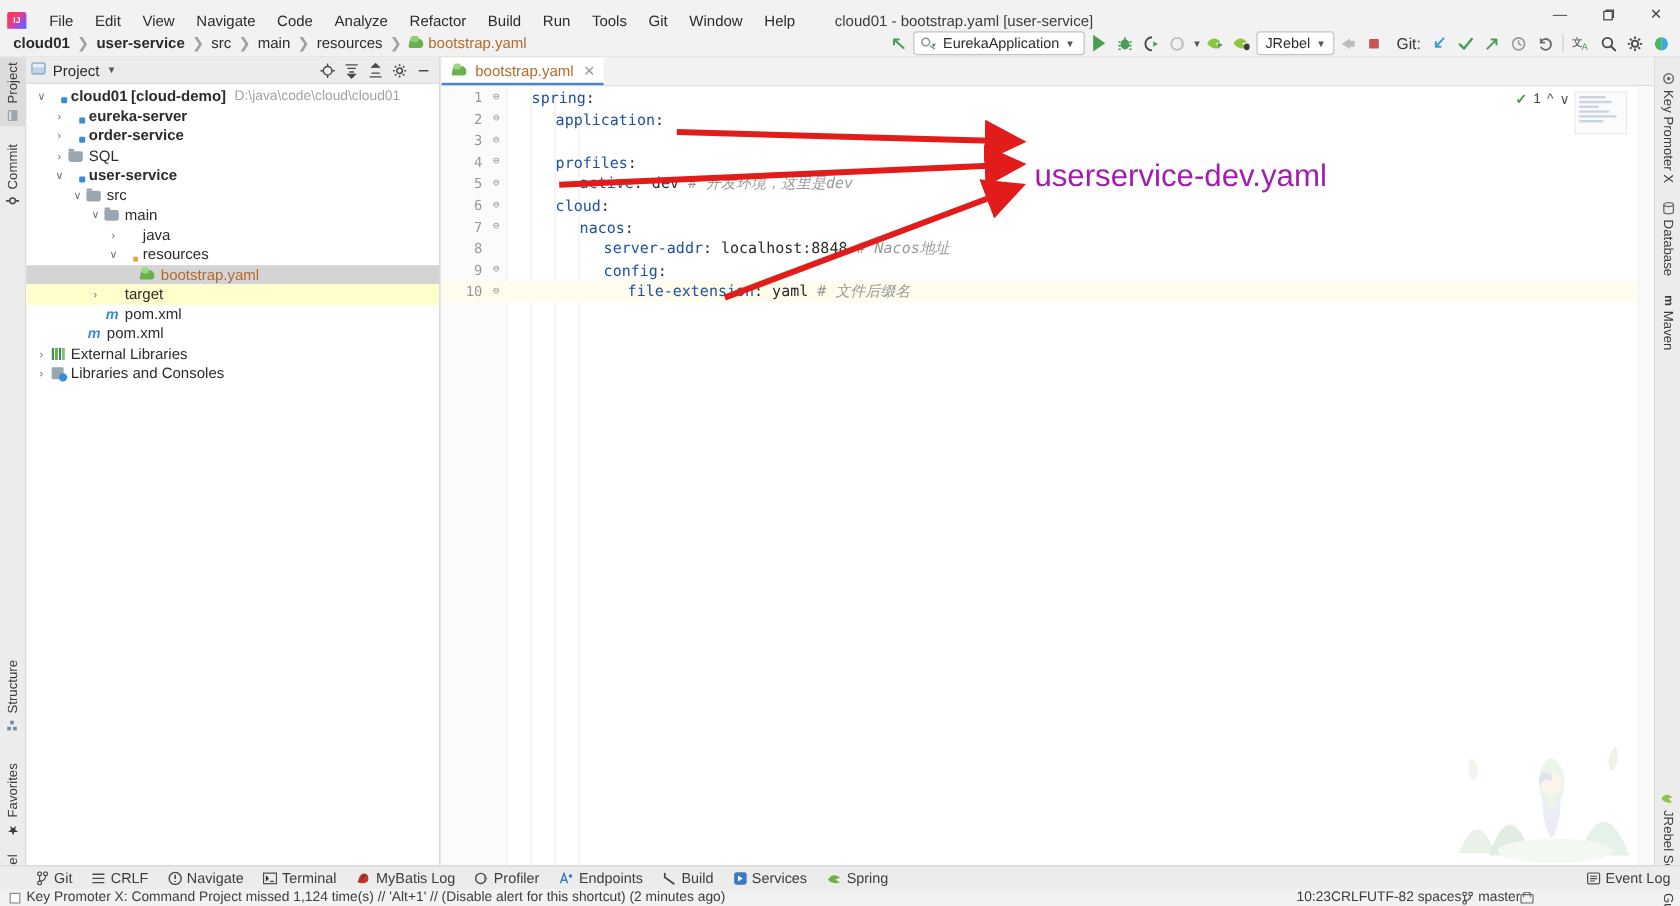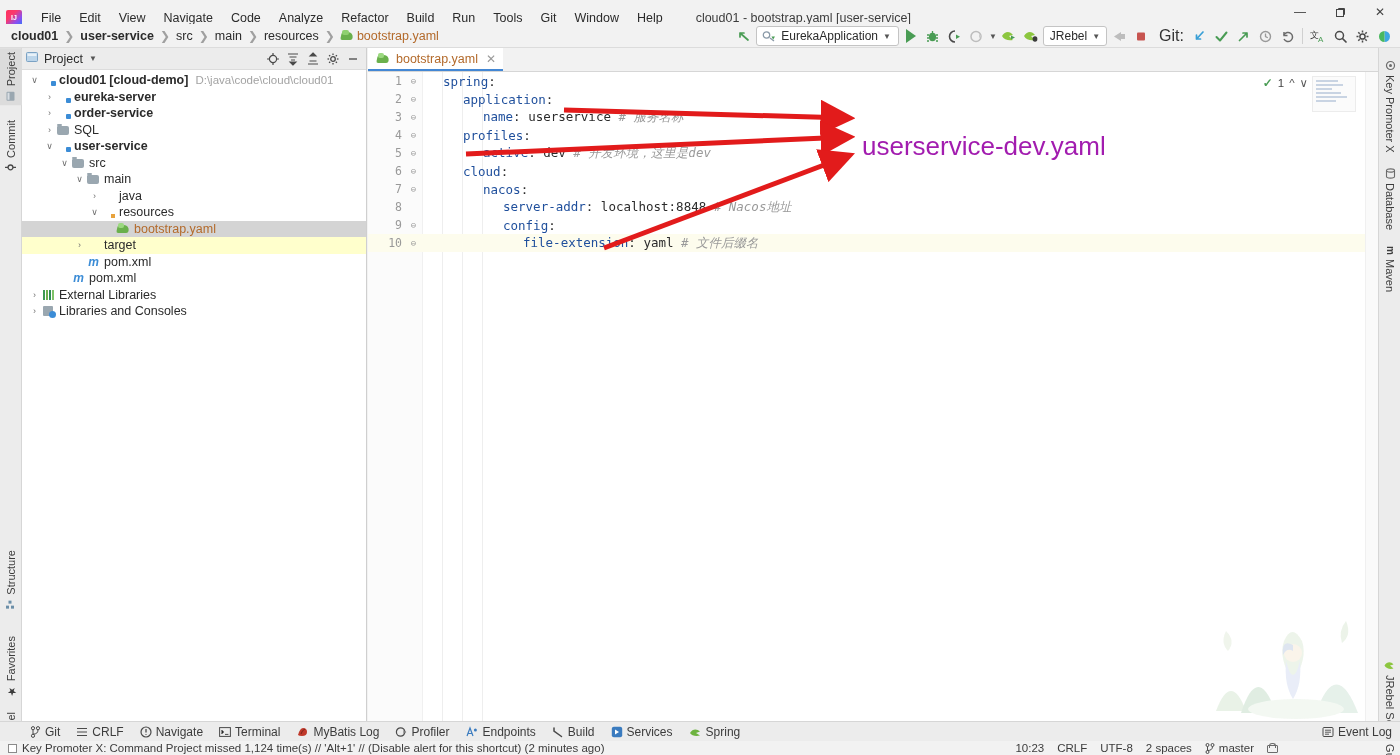--- a/index.html
+++ b/index.html
@@ -88,21 +88,21 @@
     display: flex; align-items: center; gap: 5px; height: 20px;
     border: 1px solid #c4c4c4; border-radius: 3px; background: #fff;
     padding: 0 6px; font-size: 12px; white-space: nowrap;
   }
   .caret { font-size: 8px; color: #555; }
   .tri-green {
     width: 0; height: 0; border-left: 9px solid #499c54;
     border-top: 6px solid transparent; border-bottom: 6px solid transparent;
   }
   .tri-green.big { border-left-width: 10px; border-top-width: 7px; border-bottom-width: 7px; }
-  .git-label { font-size: 16px; color: #333; margin: 0 3px 0 6px; }
+  .git-label { font-size: 13px; color: #333; margin: 0 3px 0 6px; }
   .sep-v { width: 1px; height: 16px; background: #d0d0d0; margin: 0 3px; }
 
   
   .lstrip {
     position: absolute; left: 0; top: 48px; width: 22px; height: 673px;
     background: #ececec; border-right: 1px solid #d6d6d6;
   }
   .vtab {
     position: absolute; left: 0; width: 22px;
     writing-mode: vertical-rl; text-orientation: mixed;
@@ -285,21 +285,21 @@
   .statusbar {
     position: absolute; left: 0; top: 741px; width: 1284px; height: 14px;
     background: #f2f2f2; display: flex; align-items: center;
     font-size: 11.5px; color: #3c3c3c;
   }
   .sb-left { display: flex; align-items: center; gap: 5px; margin-left: 8px; }
   .sb-box {
     width: 9px; height: 9px; border: 1px solid #8a8a8a; background: #fff;
   }
   .sb-right {
-    margin-left: auto; display: flex; align-items: center; gap: 13px;
+    margin-left: auto; display: flex; align-items: center; 
     margin-right: 8px;
   }
   .lock {
     width: 9px; height: 10px; position: relative; display: inline-block;
   }
   .lock::before {
     content:""; position:absolute; bottom:0; left:0; width:9px; height:6px;
     border:1px solid #6b6b6b; border-radius:1px;
   }
   .lock::after {
@@ -724,21 +724,20 @@
             <span class="ltext" style="padding-left: 20px;"><span class="k">spring</span><span class="v">:</span><span class="v"></span><span class="cm"></span></span>
           </div>
           <div class="line">
             <span class="lnum">2</span>
             <span class="fold">⊖</span>
             <span class="ltext" style="padding-left: 40px;"><span class="k">application</span><span class="v">:</span><span class="v"></span><span class="cm"></span></span>
           </div>
           <div class="line">
             <span class="lnum">3</span>
             <span class="fold">⊖</span>
-            <span class="ltext" style="padding-left: 60px;"><span class="k">name</span><span class="v">:</span><span class="v"> userservice</span><span class="cm"> # 服务名称</span></span>
           </div>
           <div class="line">
             <span class="lnum">4</span>
             <span class="fold">⊖</span>
             <span class="ltext" style="padding-left: 40px;"><span class="k">profiles</span><span class="v">:</span><span class="v"></span><span class="cm"></span></span>
           </div>
           <div class="line">
             <span class="lnum">5</span>
             <span class="fold">⊖</span>
             <span class="ltext" style="padding-left: 60px;"><span class="k">active</span><span class="v">:</span><span class="v"> dev</span><span class="cm"> # 开发环境，这里是dev</span></span>

